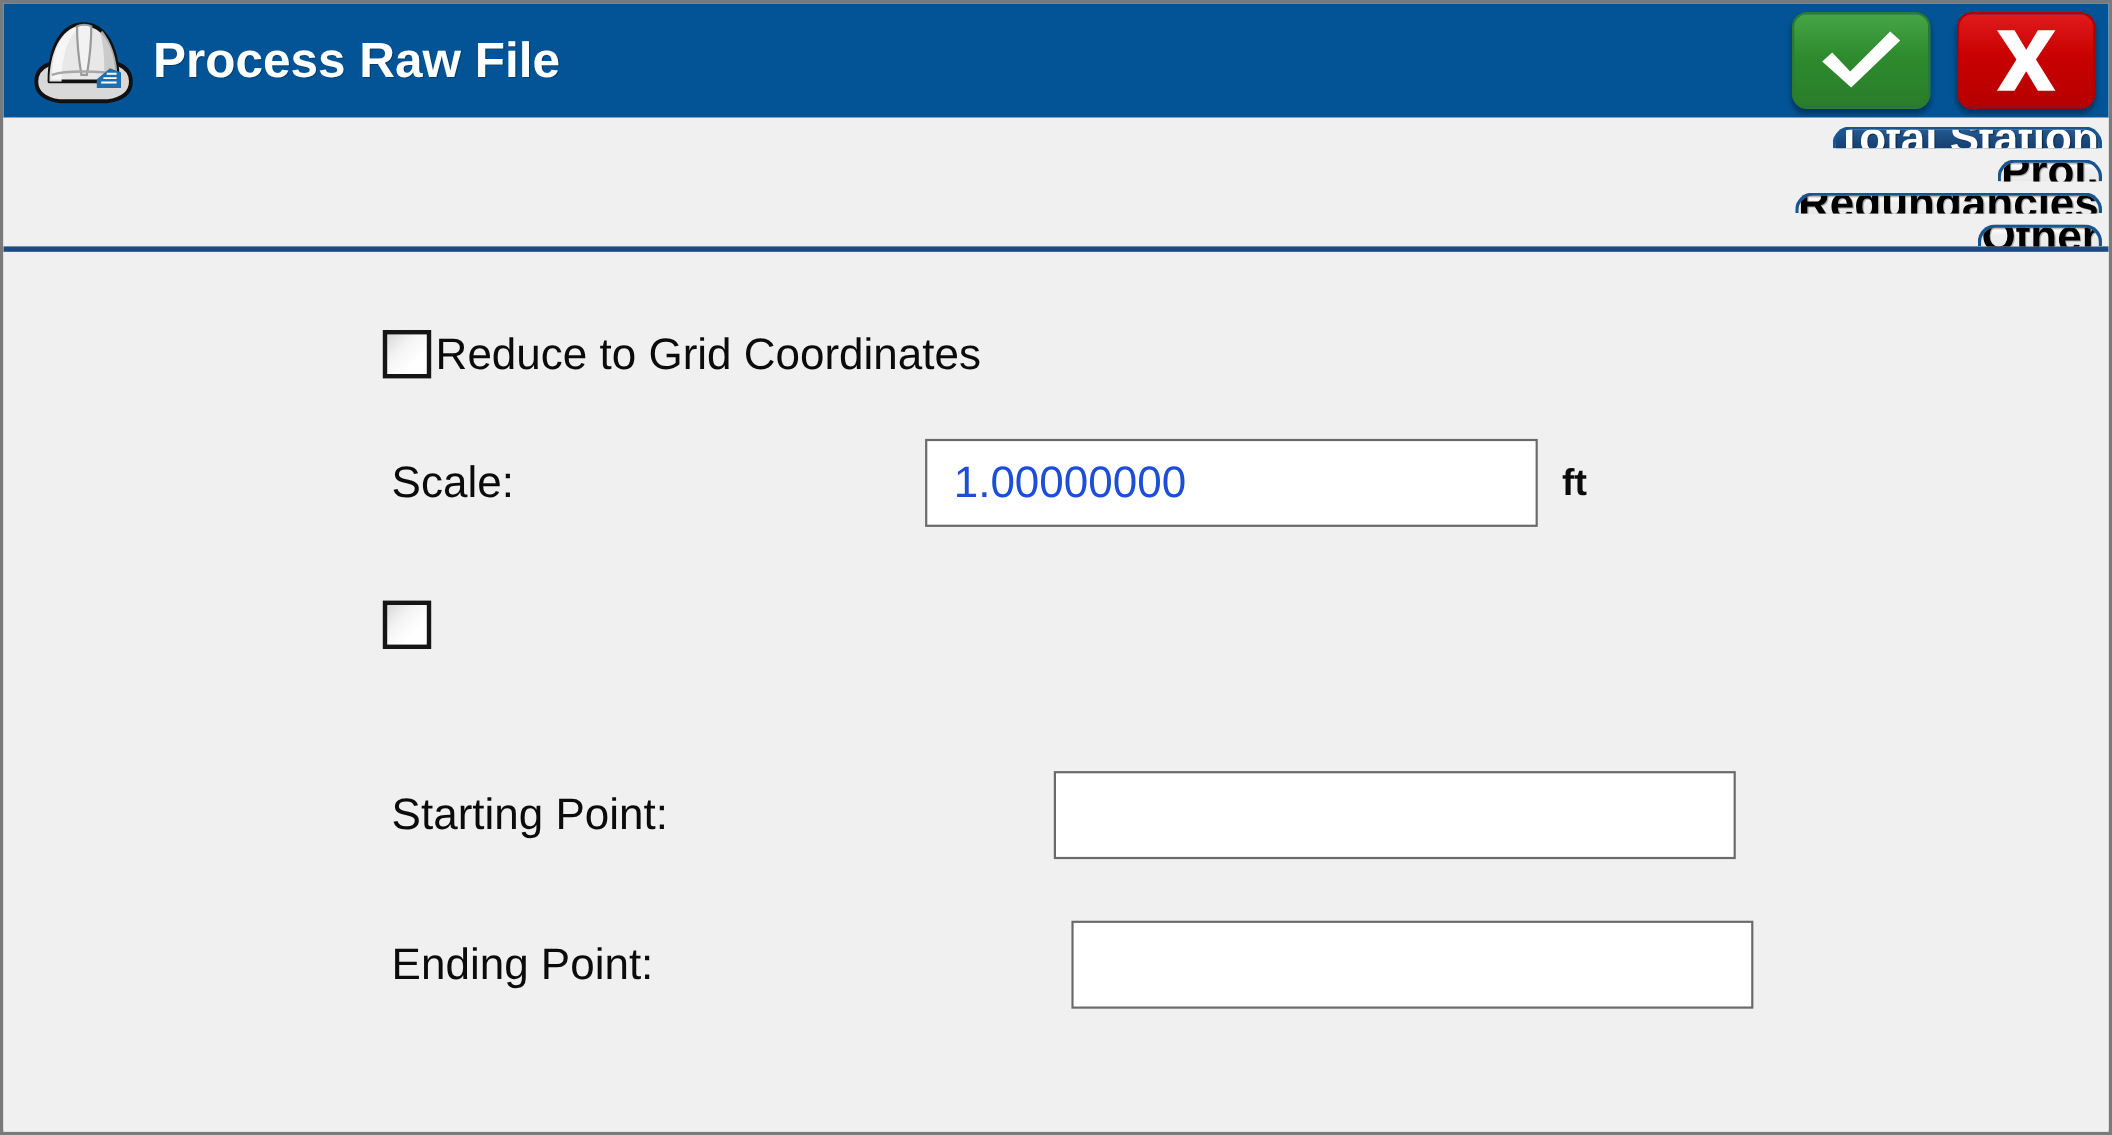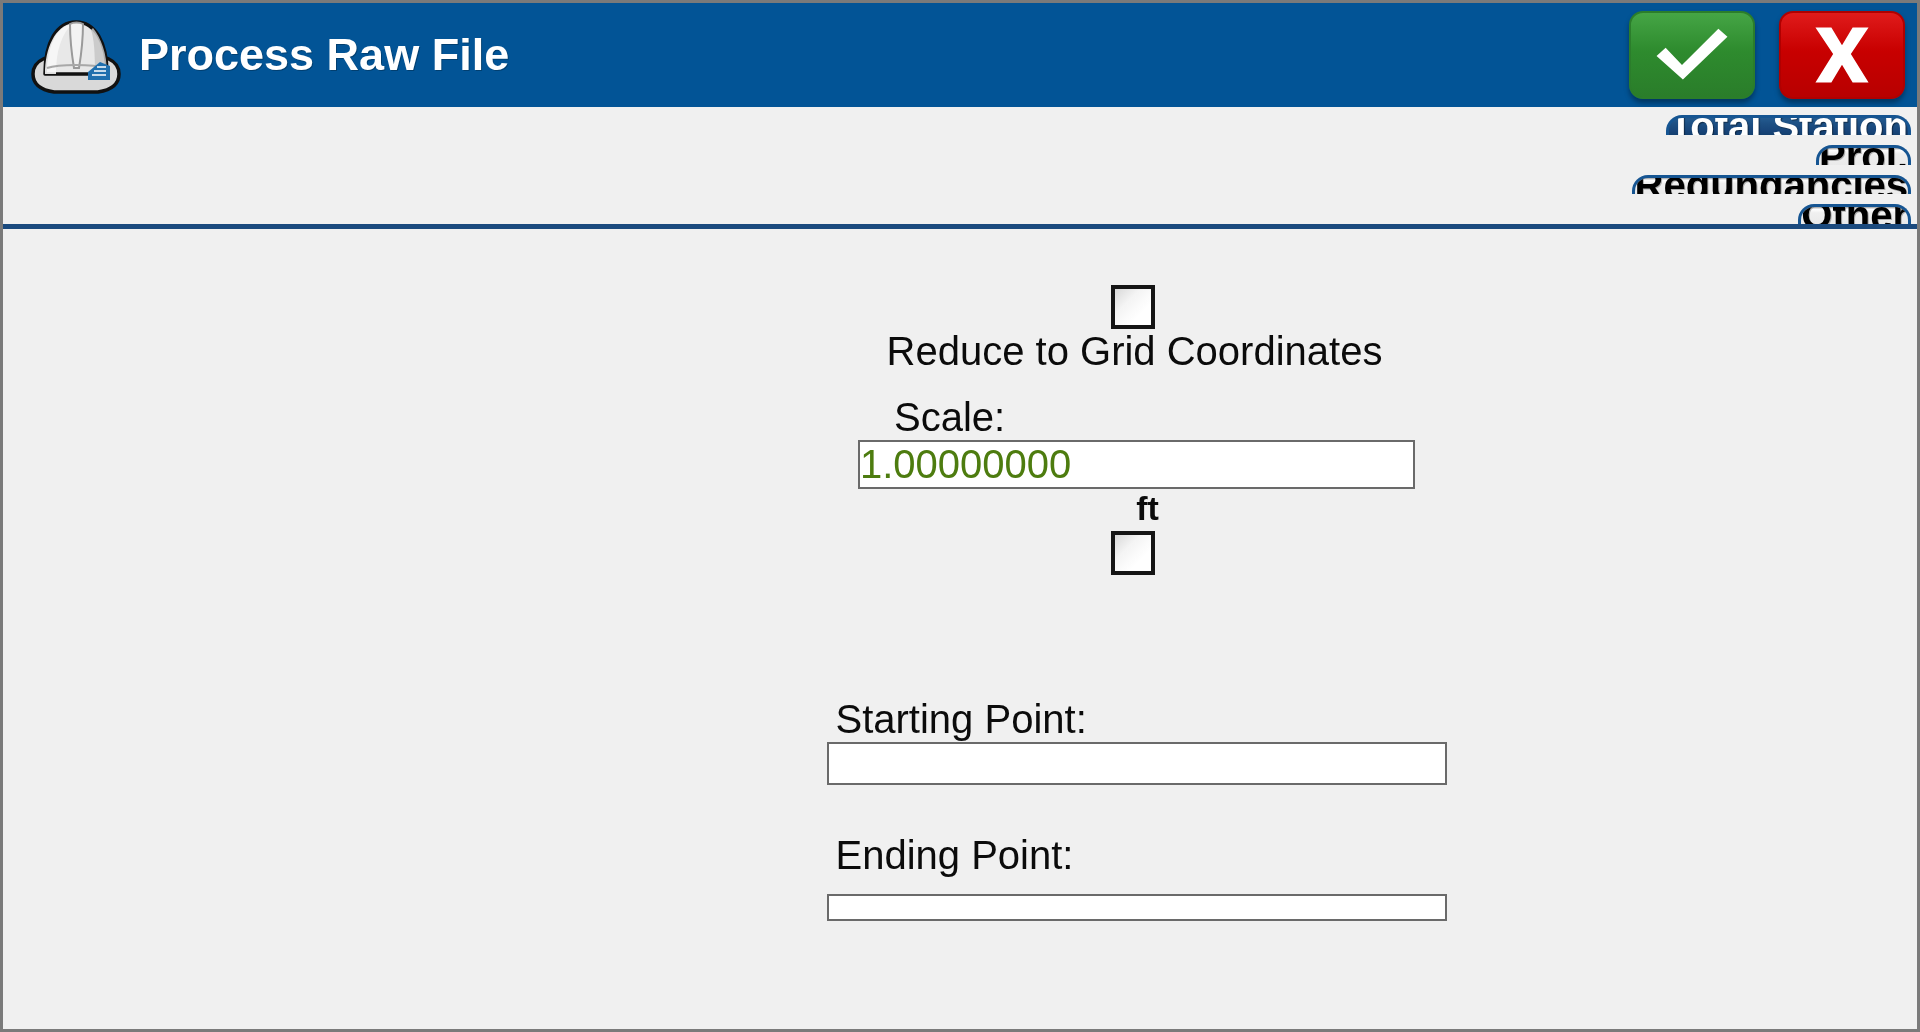--- a/index.html
+++ b/index.html
@@ -125,21 +125,20 @@
     background: #f0f0f0;
     height: 798px;
     box-sizing: border-box;
     padding: 36px 0 0 0;
   }
 
   .row {
     display: flex;
     align-items: center;
     box-sizing: border-box;
-    flex-direction: column;
   }
 
   .check-row { padding-left: 345px; height: 74px; margin-top: 20px; }
 
   .checkbox {
     width: 44px;
     height: 44px;
     box-sizing: border-box;
     border: 4px solid #151515;
     background: linear-gradient(135deg, #d8d8d8 0%, #f4f4f4 35%, #ffffff 70%);
@@ -160,24 +159,24 @@
     white-space: nowrap;
   }
 
   .scale-row { margin-top: 36px; padding-left: 353px; }
   .scale-row .field-label { width: 485px; }
   .input-box {
     box-sizing: border-box;
     background: #ffffff;
     border: 2px solid #6a6a6a;
     font-size: 40px;
-    color: #4d7c0f;
-    display: flex;
-    align-items: center;
-    padding: 0 0;
+    color: #1d4ed8;
+    display: flex;
+    align-items: center;
+    padding: 0 24px;
     height: 80px;
   }
   .scale-input { width: 557px; }
   .unit {
     font-size: 34px;
     font-weight: bold;
     color: #0b0b0b;
     margin-left: 22px;
   }
 

